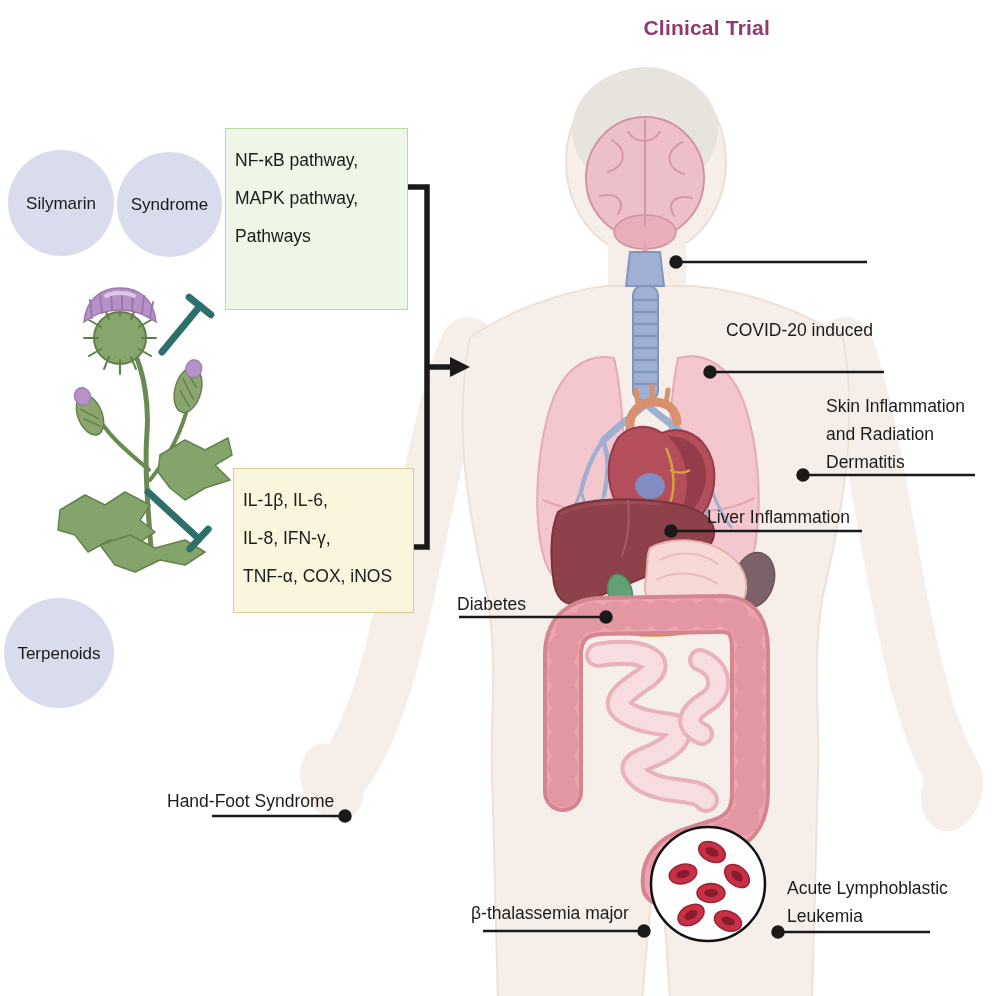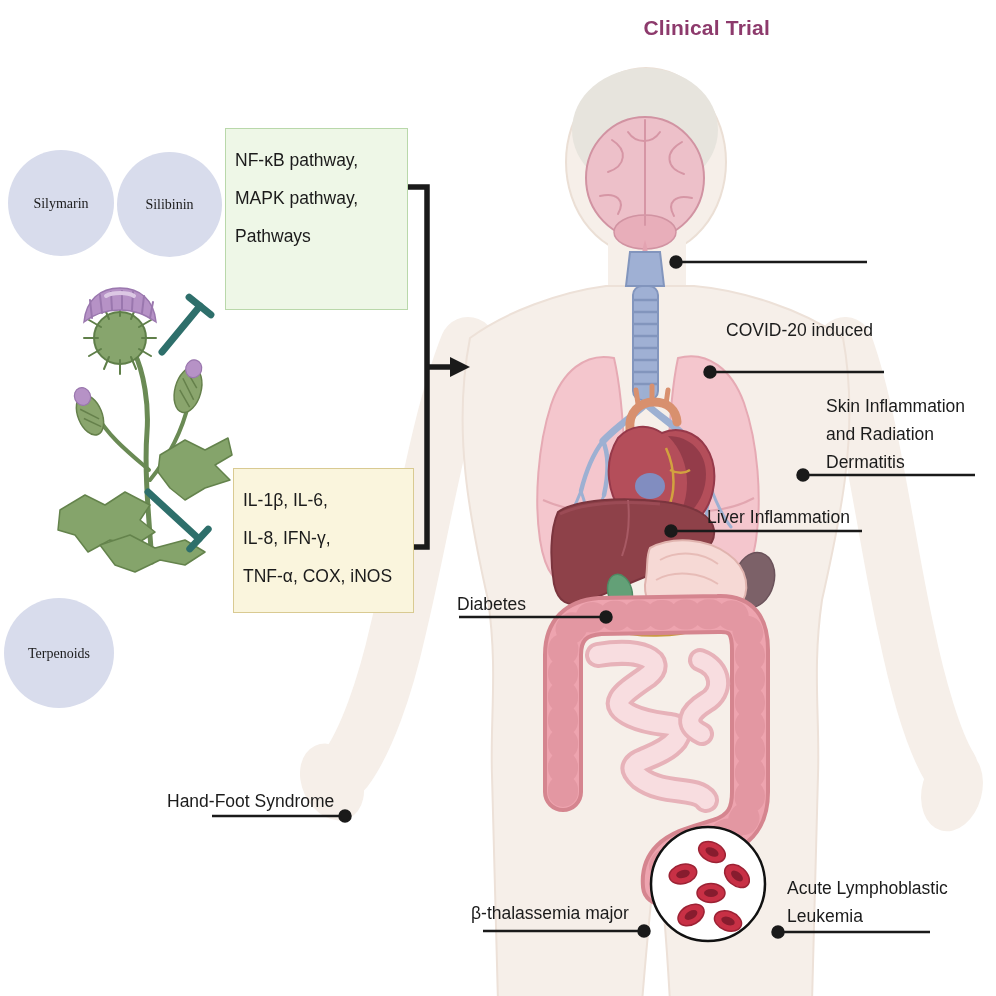--- a/index.html
+++ b/index.html
@@ -6,21 +6,21 @@
   #page{position:relative;width:996px;height:996px;overflow:hidden;
         font-family:"Liberation Sans","DejaVu Sans",sans-serif;color:#1b1b1b;background:#ffffff;}
   #art{position:absolute;left:0;top:0;}
   .lbl{position:absolute;font-size:17.5px;line-height:28px;white-space:nowrap;color:#1b1b1b;}
   .lbl.single{line-height:22px;}
   .lbl span{display:block;}
   .title{position:absolute;left:520px;top:16px;width:250px;text-align:right;
          font-size:21px;font-weight:bold;color:var(--color-title,#8d3a6c);letter-spacing:.2px;}
   .circle{position:absolute;border-radius:50%;background:var(--color-circle-fill,#d8dcec);
           display:flex;align-items:center;justify-content:center;text-align:center;
-          font-size:14px;line-height:21px;font-family:Liberation Serif, serif;}
+          font-size:17px;line-height:21px;}
   .box{position:absolute;box-sizing:border-box;padding:12px 8px 8px 9px;font-size:17.5px;line-height:38px;}
   .box.green{background:var(--color-pathway-box-bg,#eef7e7);border:1.5px solid var(--color-pathway-box-border,#b9d8aa);}
   .box.yellow{background:var(--color-mediator-box-bg,#faf5dd);border:1.5px solid var(--color-mediator-box-border,#d9ca92);}
   .box span{display:block;}
 </style>
 </head>
 <body>
 
 <div id="page">
 
@@ -220,21 +220,21 @@
         </g>
     </g>
   </svg>
 
   <div class="title">Clinical Trial</div>
 
   <div class="circle" style="left:8px;top:150px;width:106px;height:106px;">
     <span>Silymarin</span>
   </div>
   <div class="circle" style="left:117px;top:152px;width:105px;height:105px;">
-    <span>Silibinin</span>
+    <span>Syndrome</span>
   </div>
   <div class="circle" style="left:4px;top:598px;width:110px;height:110px;">
     <span>Terpenoids</span>
   </div>
 
   <div class="box green" style="left:225px;top:128px;width:183px;height:182px;">
     <span>NF-κB pathway,</span>
     <span>MAPK pathway,</span>
     <span>Pathways</span>
   </div>

